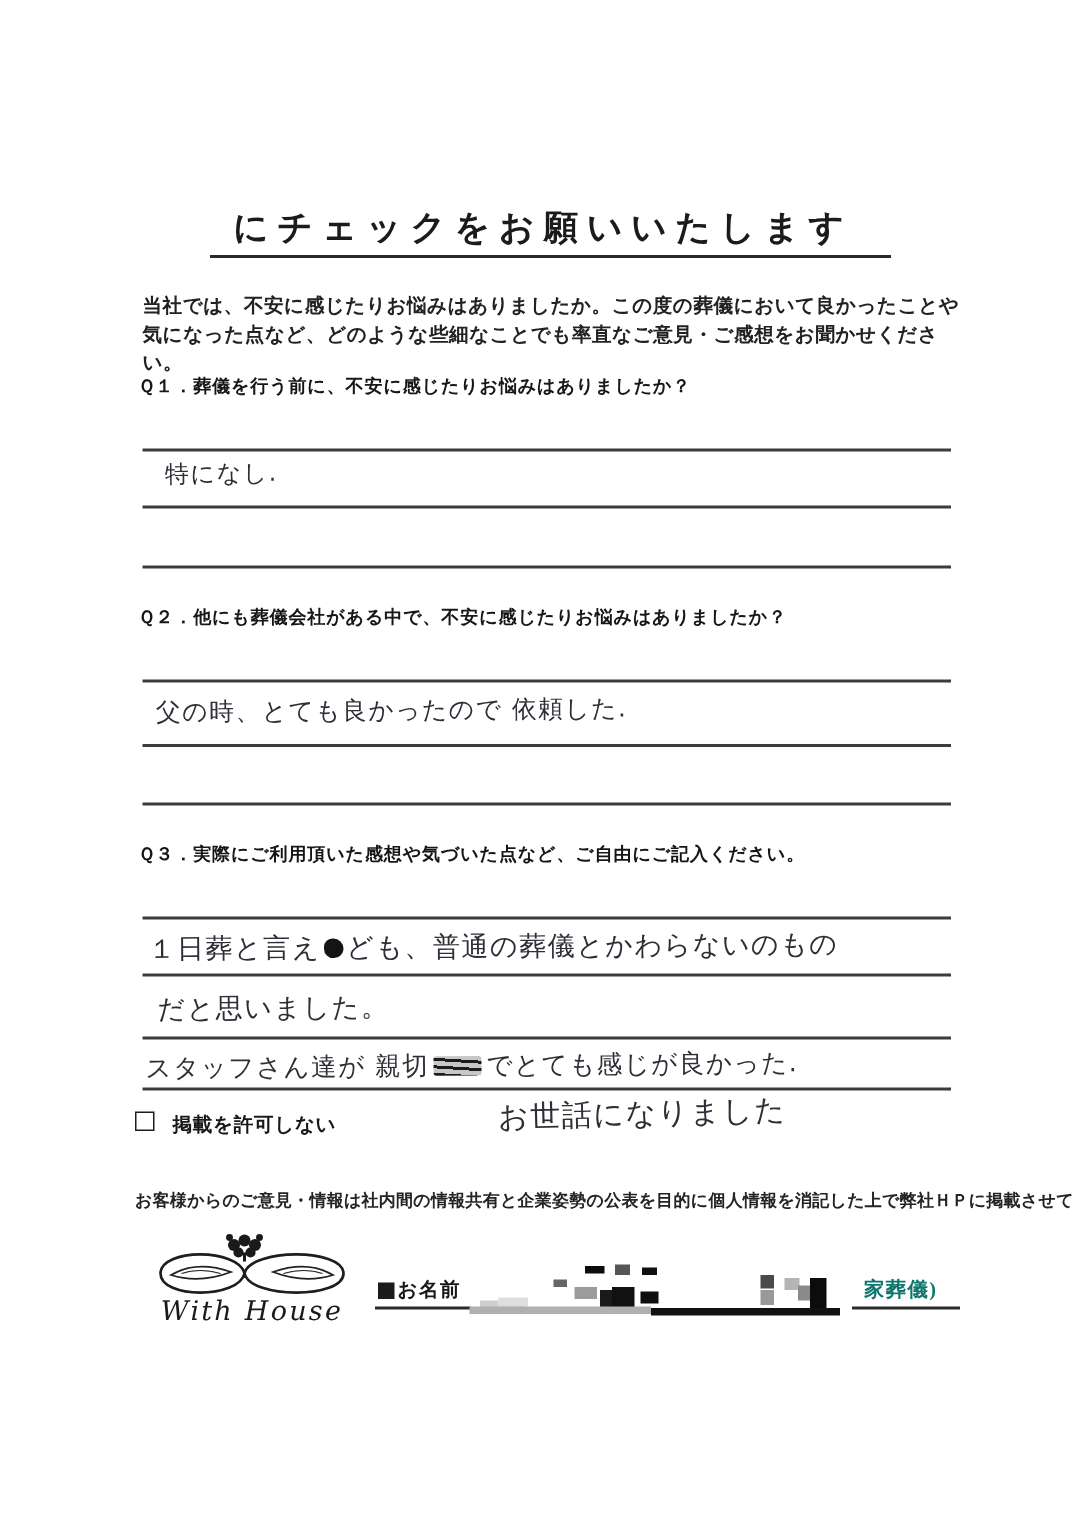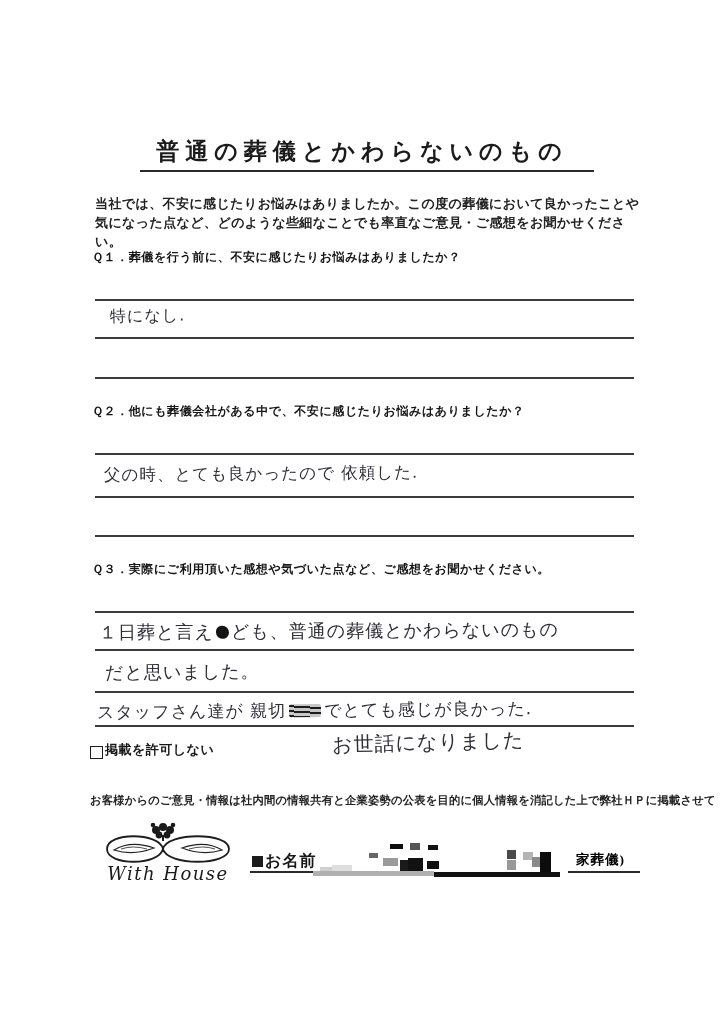--- a/index.html
+++ b/index.html
@@ -63,52 +63,52 @@
     background:#141414;border-radius:45% 55% 50% 50%;
     vertical-align:-1px;margin:0 2px;
   }
   .scratch{
     display:inline-block;width:32px;height:13px;
     background:repeating-linear-gradient(4deg,#1c1c1c 0 2px,rgba(30,30,30,0.25) 2px 5px);
     vertical-align:-1px;margin:0 3px;
     border-radius:2px;
   }
   
-  .cb-row{top:741px;left:90px;display:flex;align-items:flex-end;gap:2px;}
+  .cb-row{top:741px;left:90px;display:flex;align-items:flex-start;gap:12px;}
   .cb-box{
     display:inline-block;width:11px;height:11px;
     border:1.6px solid #1d1d1d;background:#fff;
   }
   .cb-label{font-size:13px;font-weight:700;letter-spacing:0.5px;color:#181818;}
   
   .fine{
     left:90px;width:556px;
     font-size:11.3px;font-weight:700;
     letter-spacing:0.2px;color:#242424;
     white-space:nowrap;
     margin-top:27px;
   }
   .fine1{top:766px;} .fine2{top:789px;}
   
   .logo{top:822px;left:97px;text-align:right;}
   .name-row{top:851px;left:252px;display:flex;align-items:center;gap:2px;}
   .sq-bullet{display:inline-block;width:11px;height:11px;background:#1b1b1b;}
-  .name-label{font-size:16px;font-weight:700;letter-spacing:1px;color:#181818;}
+  .name-label{font-size:13px;font-weight:700;letter-spacing:1px;color:#181818;}
   .name-underline{top:871px;left:250px;width:64px;height:2px;background:#2b2b2b;}
-  .suffix{top:851px;left:576px;font-size:13.5px;font-weight:700;letter-spacing:1px;color:#000000;}
+  .suffix{top:851px;left:576px;font-size:13.5px;font-weight:700;letter-spacing:1px;color:#0f766e;}
   .suffix-underline{top:871px;left:568px;width:72px;height:2px;background:#2b2b2b;}
   .mosaic{top:840px;left:312px;width:252px;height:40px;}
   .mosaic div{position:absolute;}
 </style>
 </head>
 <body>
 
 <div class="page">
 
-  <div class="abs title">普通の葬儀とかわらないのもの</div>
+  <div class="abs title">にチェックをお願いいたします</div>
   <div class="abs title-underline"></div>
 
   <div class="abs intro">
     <div>当社では、不安に感じたりお悩みはありましたか。この度の葬儀において良かったことや</div>
     <div>気になった点など、どのような些細なことでも率直なご意見・ご感想をお聞かせください。</div>
   </div>
 
   <div class="abs question q1">
     <span>Ｑ１．</span><span>葬儀を行う前に、不安に感じたりお悩みはありましたか？</span>
   </div>
@@ -119,21 +119,21 @@
 
   <div class="abs question q2">
     <span>Ｑ２．</span><span>他にも葬儀会社がある中で、不安に感じたりお悩みはありましたか？</span>
   </div>
   <div class="abs rule" style="top:453px"></div>
   <div class="abs rule" style="top:496px"></div>
   <div class="abs rule" style="top:535px"></div>
   <div class="abs hw hw-q2">父の時、とても良かったので 依頼した.</div>
 
   <div class="abs question q3">
-    <span>Ｑ３．</span><span>実際にご利用頂いた感想や気づいた点など、ご感想をお聞かせください。</span>
+    <span>Ｑ３．</span><span>実際にご利用頂いた感想や気づいた点など、ご自由にご記入ください。</span>
   </div>
   <div class="abs rule" style="top:611px"></div>
   <div class="abs rule" style="top:649px"></div>
   <div class="abs rule" style="top:691px"></div>
   <div class="abs rule" style="top:725px"></div>
 
   <div class="abs hw hw-q3a">
     <span>１日葬と言え</span><span class="blob"></span><span>ども、普通の葬儀とかわらないのもの</span>
   </div>
   <div class="abs hw hw-q3b">だと思いました。</div>

